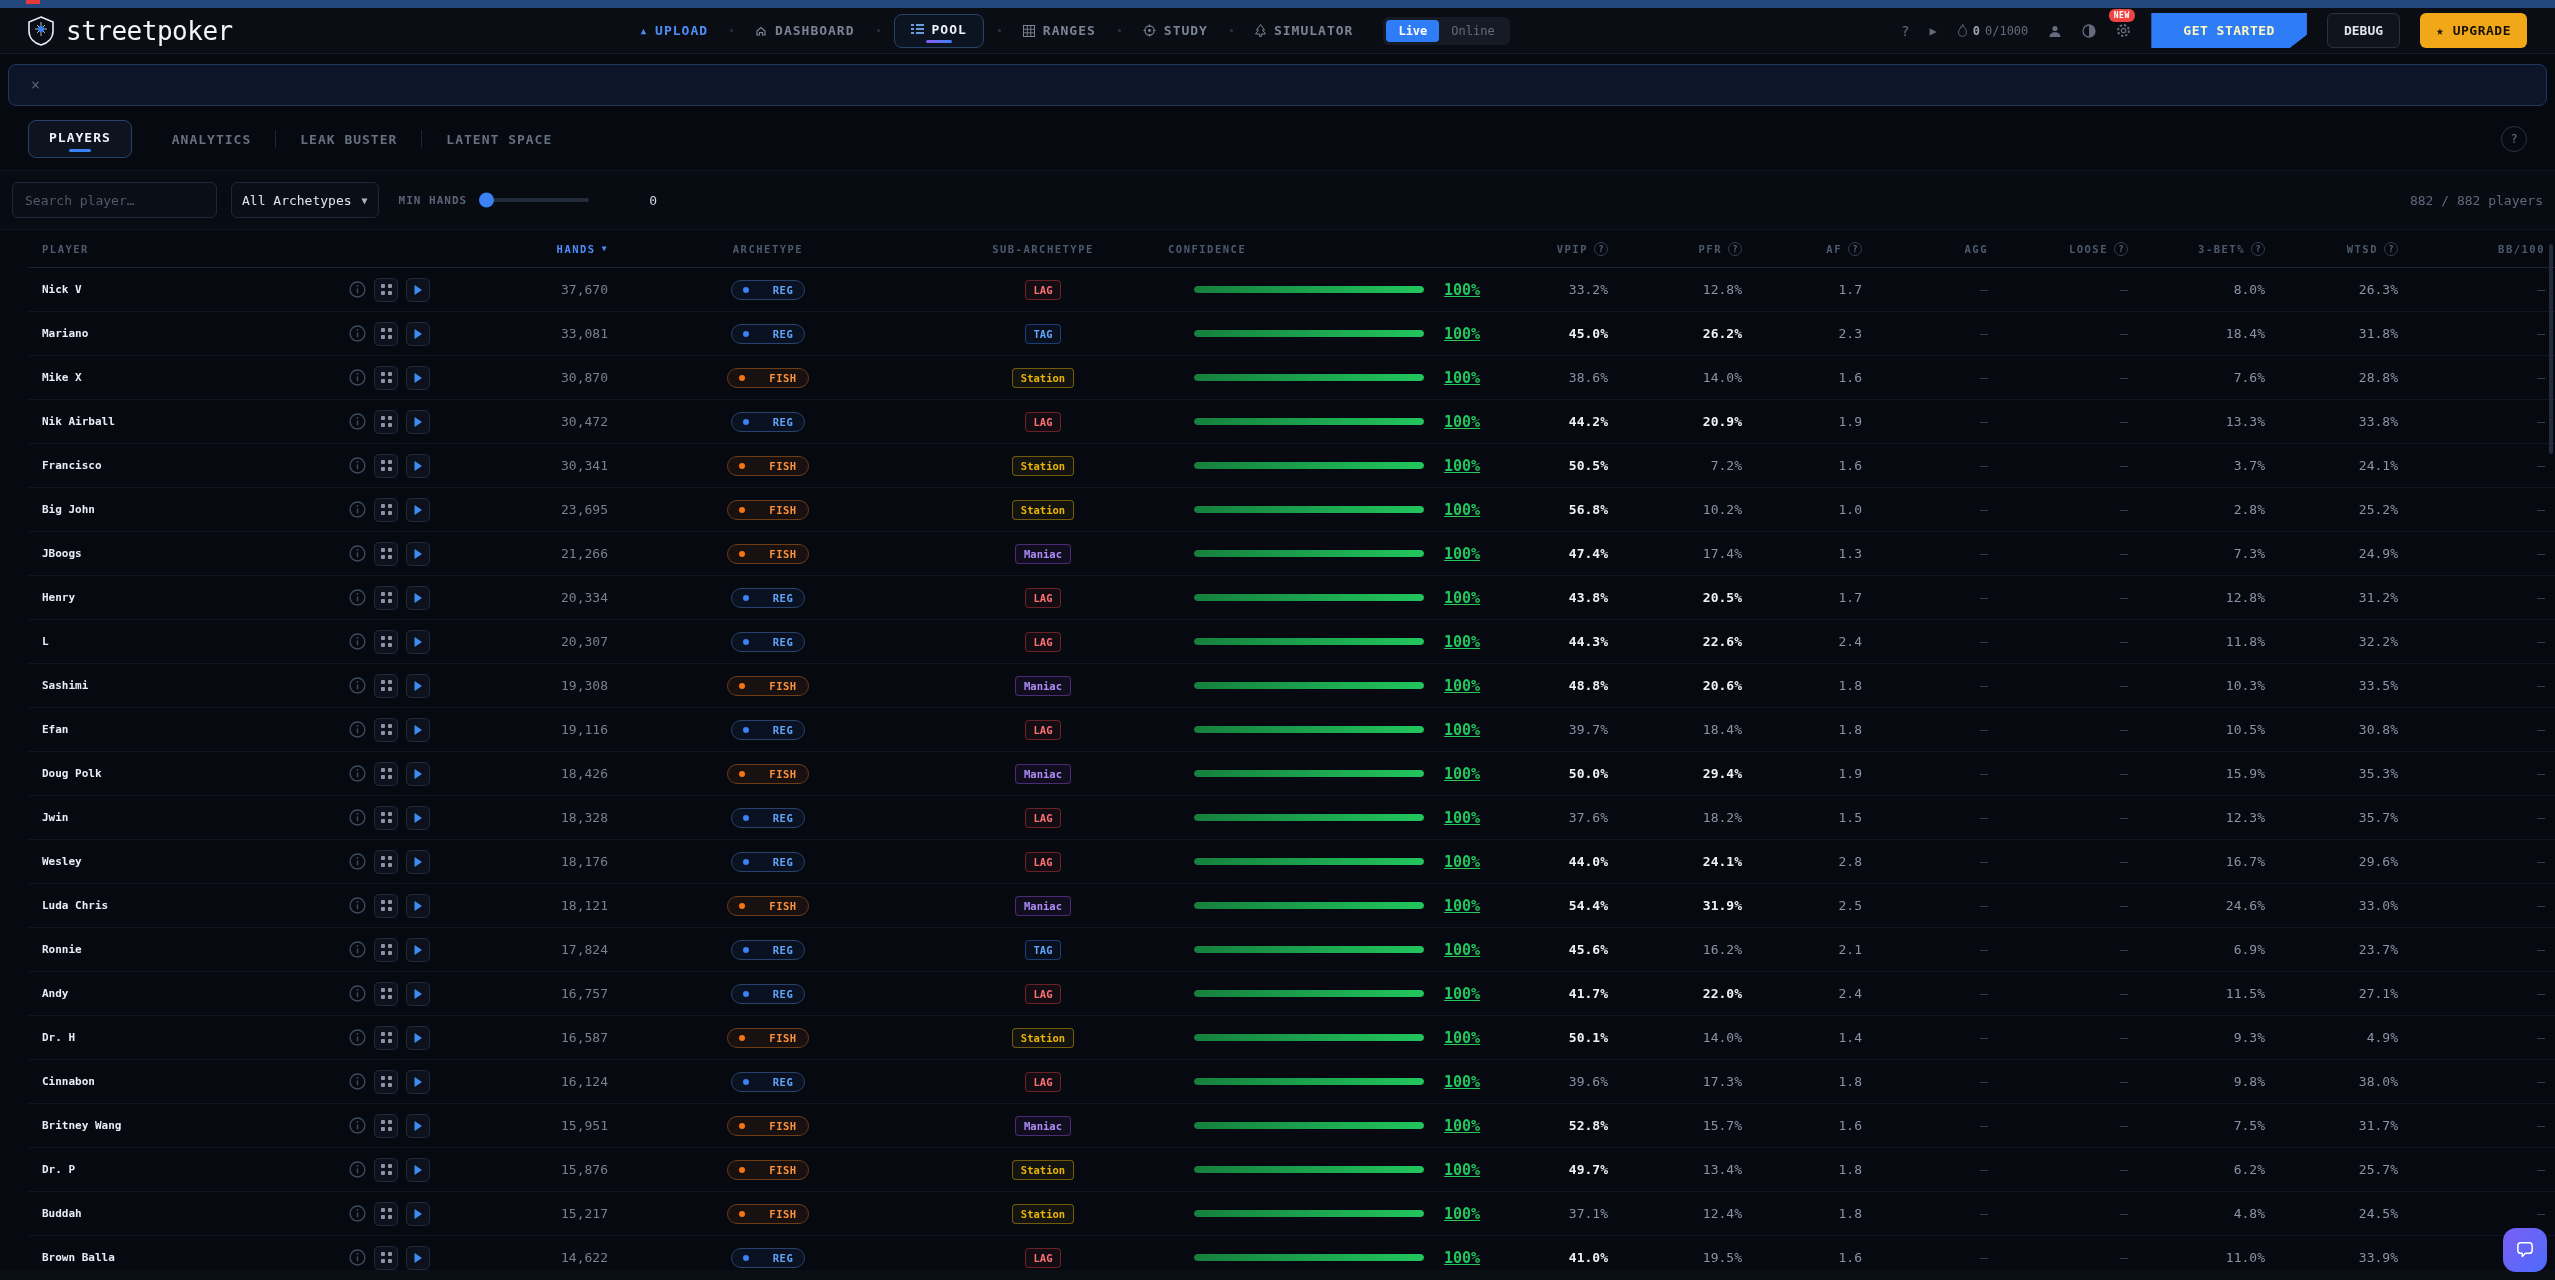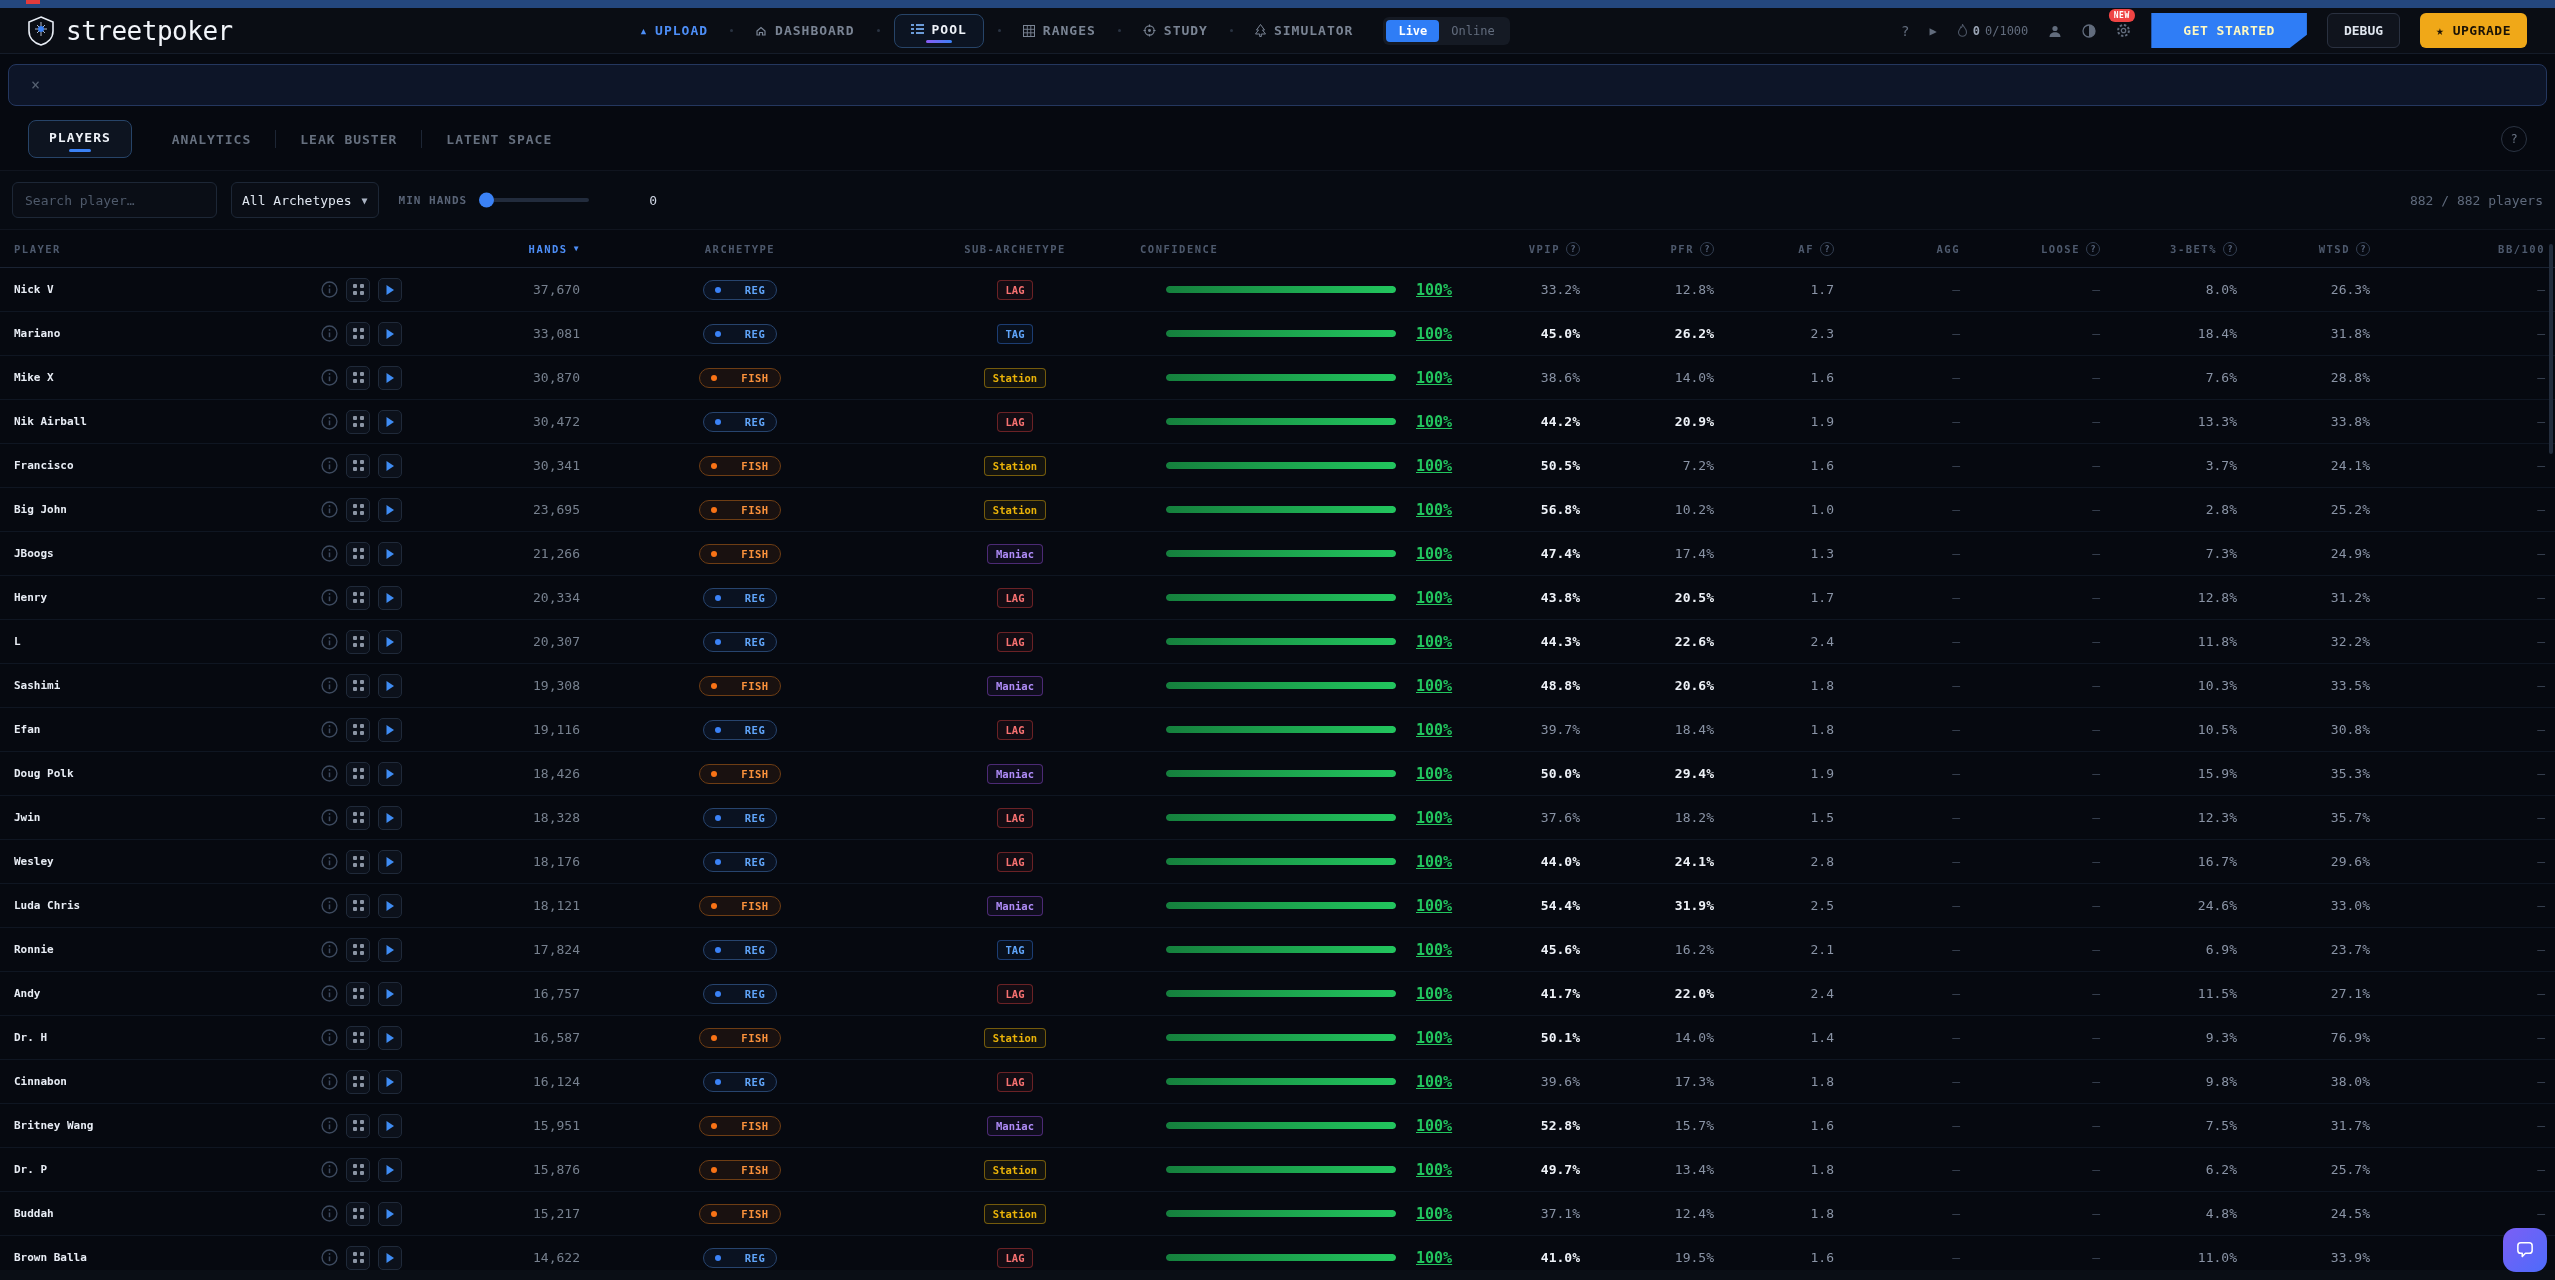--- a/index.html
+++ b/index.html
@@ -72,21 +72,21 @@
   .minhands-label { font-size:11px; font-weight:bold; letter-spacing:1px; color:#5a6578; margin-left:6px; }
   .slider { width:108px; height:4px; background:#222c3d; border-radius:2px; position:relative; }
   .slider-thumb { position:absolute; left:0; top:50%; transform:translate(-2px,-50%);
     width:15px; height:15px; border-radius:50%; background:#3b82f6; cursor:pointer; }
   .minhands-value { font-size:13px; color:#cfd6e4; margin-left:46px; }
   .player-count { margin-left:auto; font-size:13px; color:#5f6a7c; }
 
   
   .table { position:relative; }
   .grid { display:grid; align-items:center; padding-left:14px;
-    grid-template-columns:306px 110px 160px 300px 250px 330px 120px 134px 120px 126px 140px 137px 133px 1fr; }
+    grid-template-columns:306px 110px 160px 300px 250px 330px 120px 134px 120px 126px 140px 137px 133px 1fr;margin-left:28px; }
   .thead { height:38px; border-bottom:1px solid #1a2333; }
   .th { font-size:10.5px; font-weight:bold; letter-spacing:1.5px; color:#4e5a6e;
     display:flex; align-items:center; gap:6px; cursor:pointer; }
   .al-right { justify-content:flex-end; text-align:right; padding-right:10px; }
   .al-center { justify-content:center; text-align:center; }
   .th-sorted { color:#4d8ef7; }
   .sort-caret { font-size:8px; color:#4d8ef7; }
   .help-dot { width:14px; height:14px; border-radius:50%; border:1px solid #333f52; color:#5a6880;
     font-size:8.5px; display:inline-flex; align-items:center; justify-content:center; letter-spacing:0; flex:none; }
   .trow { height:44px; border-bottom:1px solid #0f1622; cursor:pointer; }
@@ -1508,21 +1508,21 @@
         <div class="cell al-right">
           <span class="dash">–</span>
         </div>
         <div class="cell al-right">
           <span class="dash">–</span>
         </div>
         <div class="cell al-right">
           <span>9.3%</span>
         </div>
         <div class="cell al-right">
-          <span>76.9%</span>
+          <span>4.9%</span>
         </div>
         <div class="cell al-right">
           <span class="dash">–</span>
         </div>
       </div>
       <div class="grid trow">
         <div class="cell name">Cinnabon</div>
         <div class="cell actions">
           <button class="info-btn">
             <svg width="17" height="17" viewBox="0 0 16 16">

